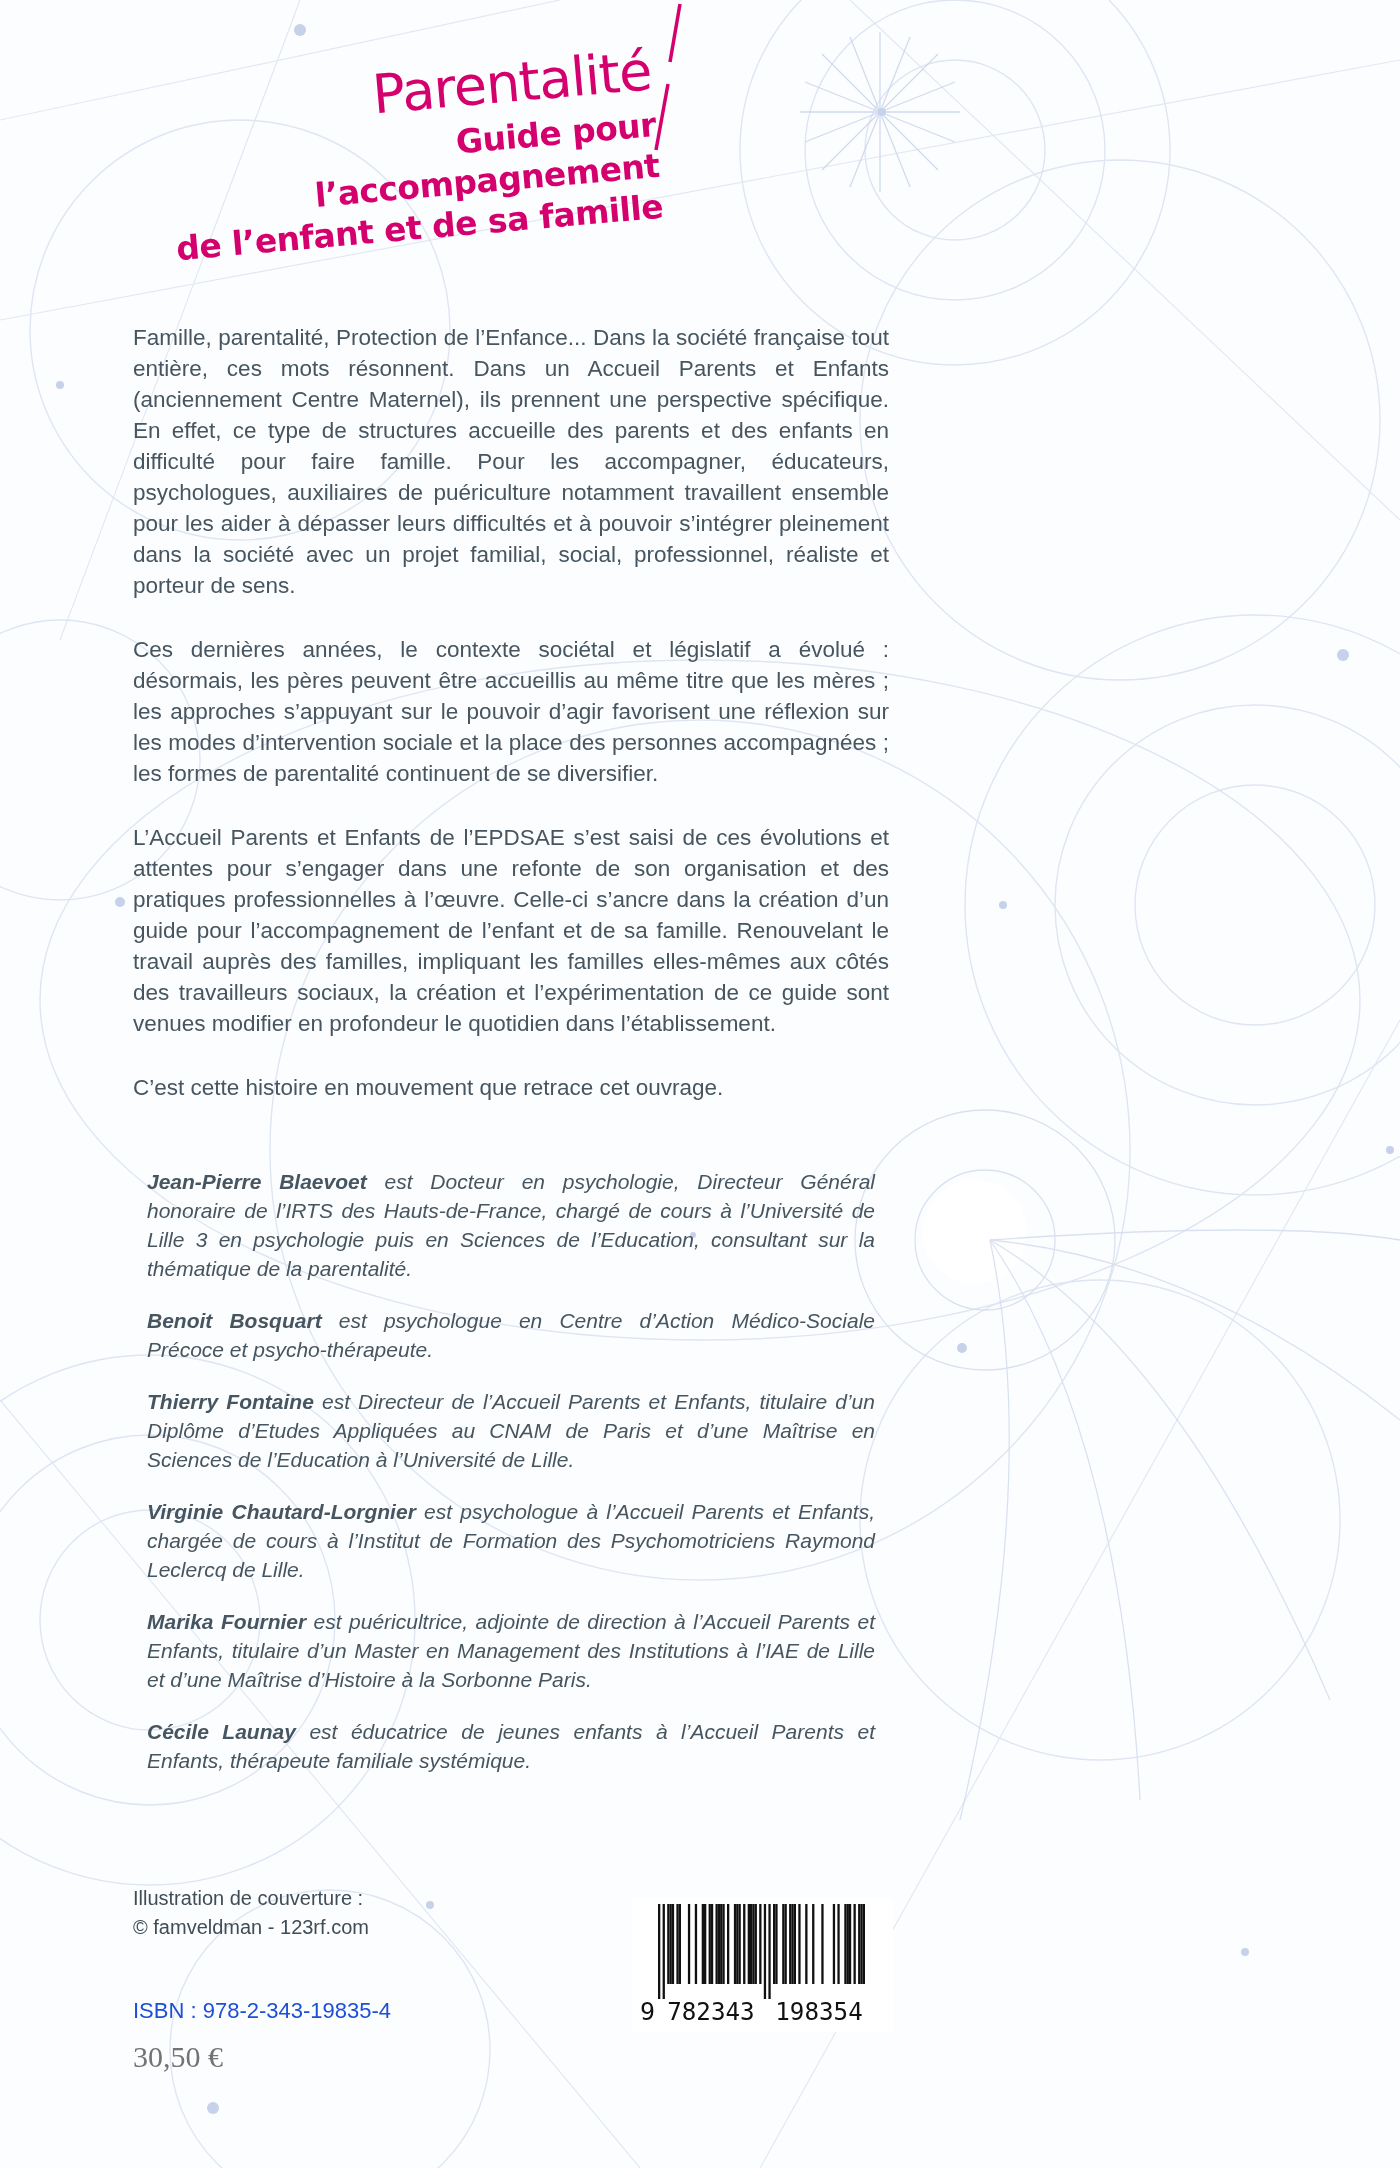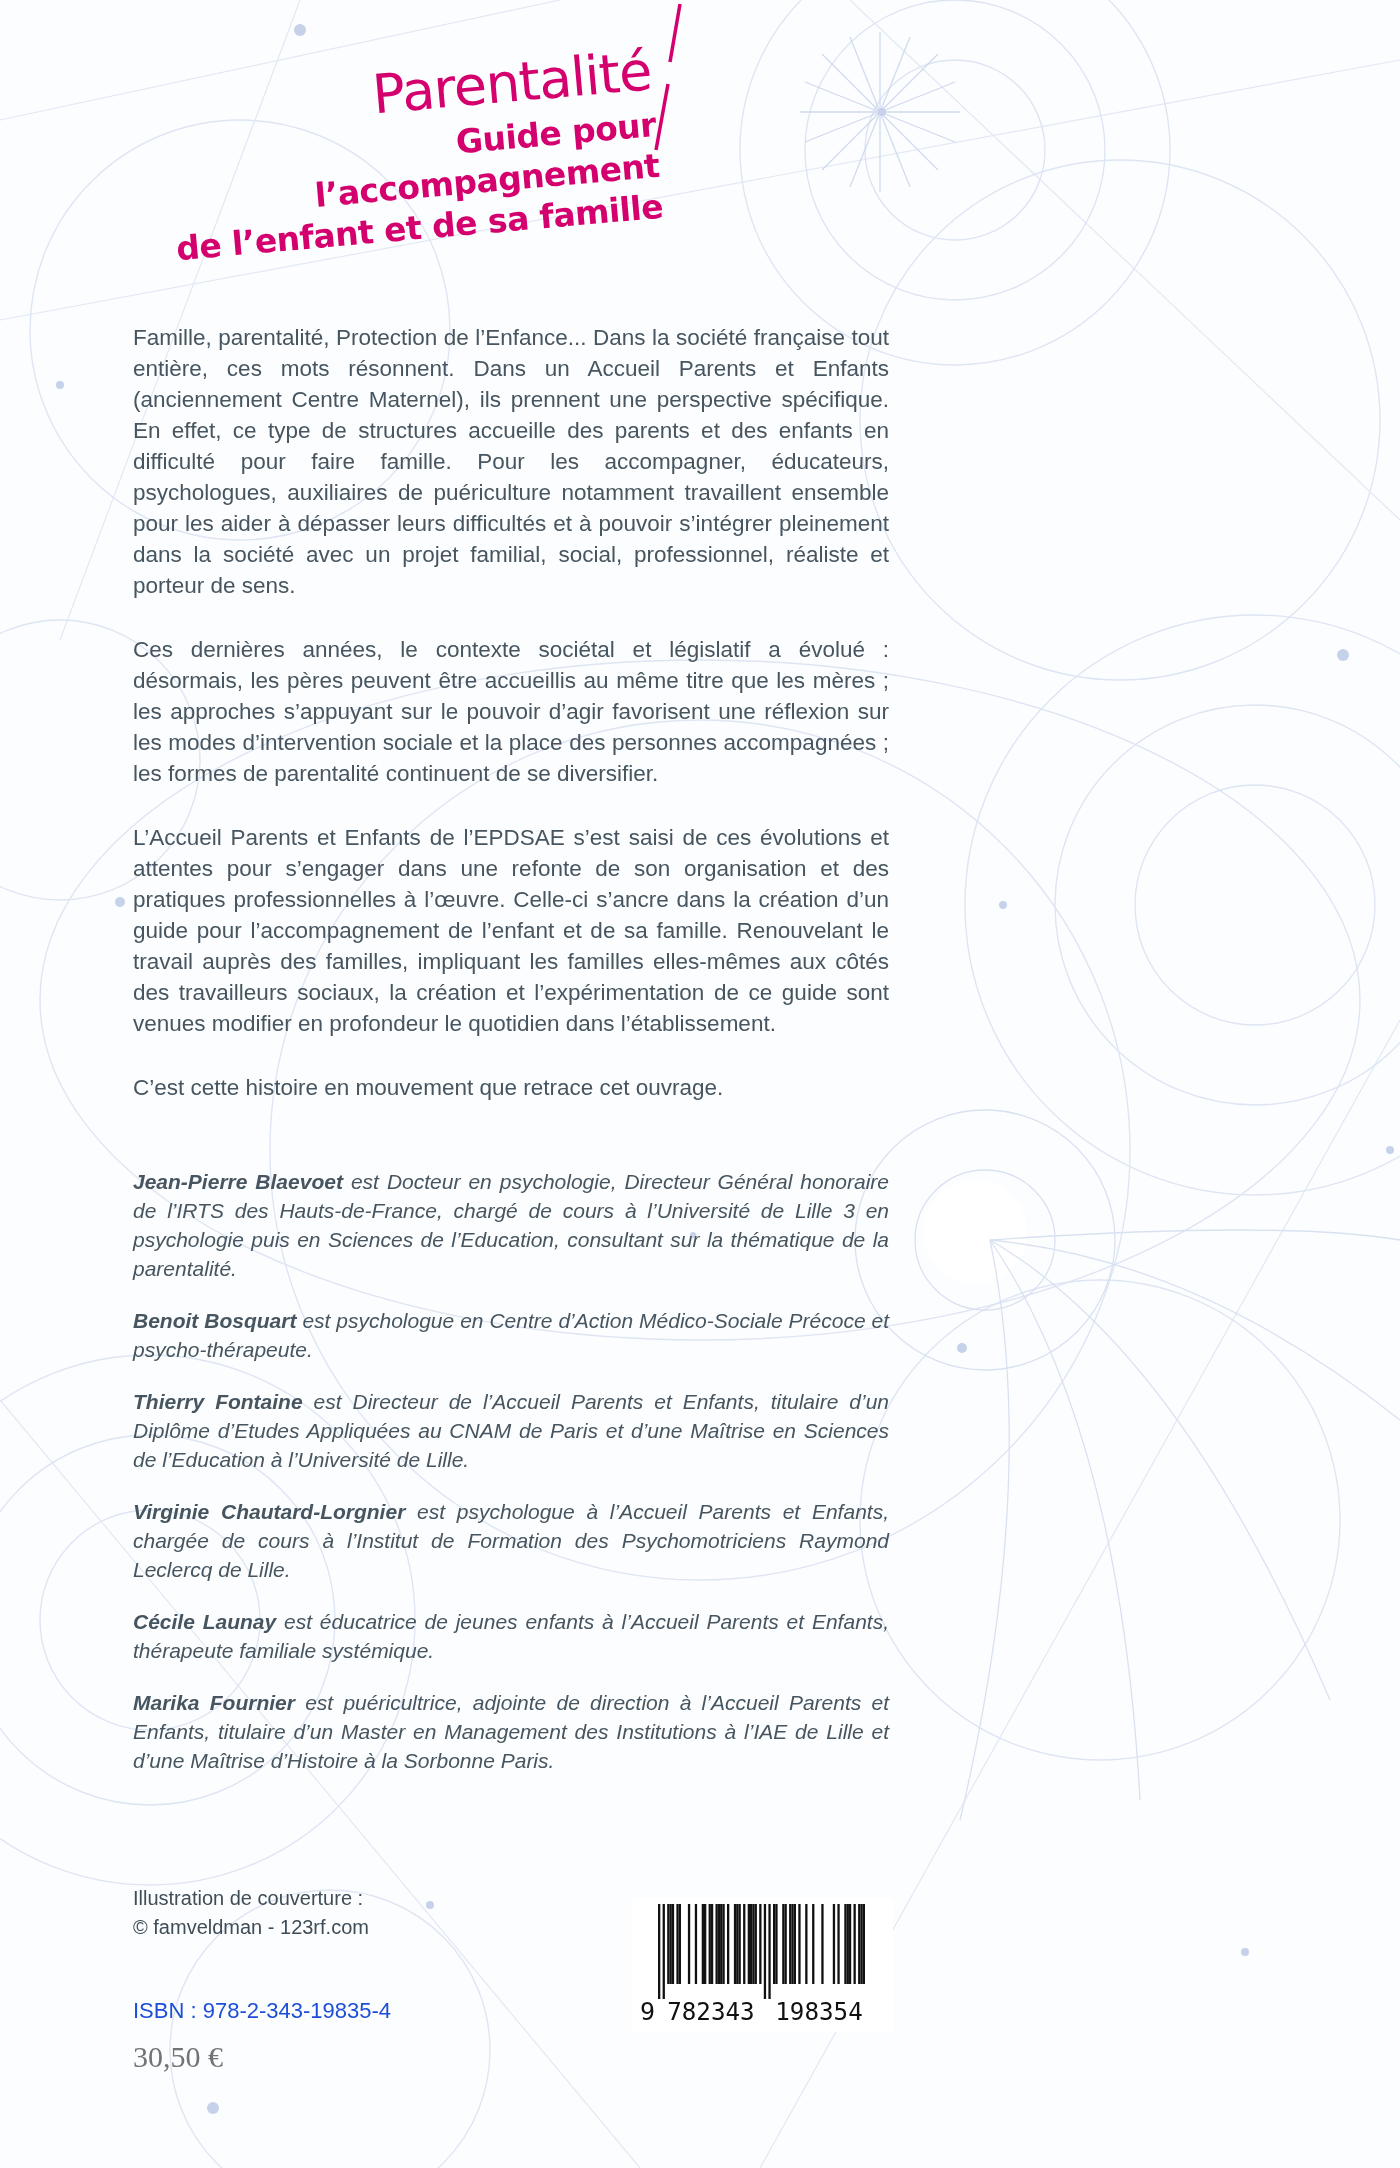--- a/index.html
+++ b/index.html
@@ -24,21 +24,21 @@
   }
   .subtitle{
     font-family:"DejaVu Sans",sans-serif;
     font-size:33px;font-weight:bold;letter-spacing:-0.5px;line-height:41px;
   }
 
   .content{position:absolute;left:133px;top:322px;width:756px;}
   .para{margin:0 0 33px;font-size:22.5px;line-height:31px;text-align:justify;}
   .para:last-of-type{margin-bottom:0;}
   .bios{margin-top:64px;font-style:italic;}
-  .bio{margin:0 0 23px;font-size:21px;line-height:29px;text-align:justify;}
+  .bio{margin:0 14px 23px;font-size:21px;line-height:29px;text-align:justify;}
   .bio b{font-weight:bold;}
 
   .credit{position:absolute;left:133px;top:1884px;font-size:20px;line-height:29px;color:#3f4d57;}
   .isbn{position:absolute;left:133px;top:1998px;font-size:22px;color:#1d4ed8;}
   .price{position:absolute;left:133px;top:2040px;font-size:30px;font-family:"Liberation Serif",serif;color:#737373;}
   .barcode-box{position:absolute;left:632px;top:1898px;background:#ffffff;padding:4px 8px;}
 </style>
 </head>
 <body>
 
@@ -120,22 +120,22 @@
   <p class="para">Famille, parentalité, Protection de l’Enfance... Dans la société française tout entière, ces mots résonnent. Dans un Accueil Parents et Enfants (anciennement Centre Maternel), ils prennent une perspective spécifique. En effet, ce type de structures accueille des parents et des enfants en difficulté pour faire famille. Pour les accompagner, éducateurs, psychologues, auxiliaires de puériculture notamment travaillent ensemble pour les aider à dépasser leurs difficultés et à pouvoir s’intégrer pleinement dans la société avec un projet familial, social, professionnel, réaliste et porteur de sens.</p>
   <p class="para">Ces dernières années, le contexte sociétal et législatif a évolué : désormais, les pères peuvent être accueillis au même titre que les mères ; les approches s’appuyant sur le pouvoir d’agir favorisent une réflexion sur les modes d’intervention sociale et la place des personnes accompagnées ; les formes de parentalité continuent de se diversifier.</p>
   <p class="para">L’Accueil Parents et Enfants de l’EPDSAE s’est saisi de ces évolutions et attentes pour s’engager dans une refonte de son organisation et des pratiques professionnelles à l’œuvre. Celle-ci s’ancre dans la création d’un guide pour l’accompagnement de l’enfant et de sa famille. Renouvelant le travail auprès des familles, impliquant les familles elles-mêmes aux côtés des travailleurs sociaux, la création et l’expérimentation de ce guide sont venues modifier en profondeur le quotidien dans l’établissement.</p>
   <p class="para">C’est cette histoire en mouvement que retrace cet ouvrage.</p>
 
   <div class="bios">
     <p class="bio"><b>Jean-Pierre Blaevoet</b> <span>est Docteur en psychologie, Directeur Général honoraire de l’IRTS des Hauts-de-France, chargé de cours à l’Université de Lille 3 en psychologie puis en Sciences de l’Education, consultant sur la thématique de la parentalité.</span></p>
     <p class="bio"><b>Benoit Bosquart</b> <span>est psychologue en Centre d’Action Médico-Sociale Précoce et psycho-thérapeute.</span></p>
     <p class="bio"><b>Thierry Fontaine</b> <span>est Directeur de l’Accueil Parents et Enfants, titulaire d’un Diplôme d’Etudes Appliquées au CNAM de Paris et d’une Maîtrise en Sciences de l’Education à l’Université de Lille.</span></p>
     <p class="bio"><b>Virginie Chautard-Lorgnier</b> <span>est psychologue à l’Accueil Parents et Enfants, chargée de cours à l’Institut de Formation des Psychomotriciens Raymond Leclercq de Lille.</span></p>
+    <p class="bio"><b>Marika Fournier</b> <span>est puéricultrice, adjointe de direction à l’Accueil Parents et Enfants, titulaire d’un Master en Management des Institutions à l’IAE de Lille et d’une Maîtrise d’Histoire à la Sorbonne Paris.</span></p>
     <p class="bio"><b>Cécile Launay</b> <span>est éducatrice de jeunes enfants à l’Accueil Parents et Enfants, thérapeute familiale systémique.</span></p>
-    <p class="bio"><b>Marika Fournier</b> <span>est puéricultrice, adjointe de direction à l’Accueil Parents et Enfants, titulaire d’un Master en Management des Institutions à l’IAE de Lille et d’une Maîtrise d’Histoire à la Sorbonne Paris.</span></p>
   </div>
 </div>
 
 <div class="credit">
   <div>Illustration de couverture :</div>
   <div>© famveldman - 123rf.com</div>
 </div>
 <div class="isbn">ISBN : 978-2-343-19835-4</div>
 <div class="price">30,50 €</div>
 <div class="barcode-box"><svg width="245" height="122">

